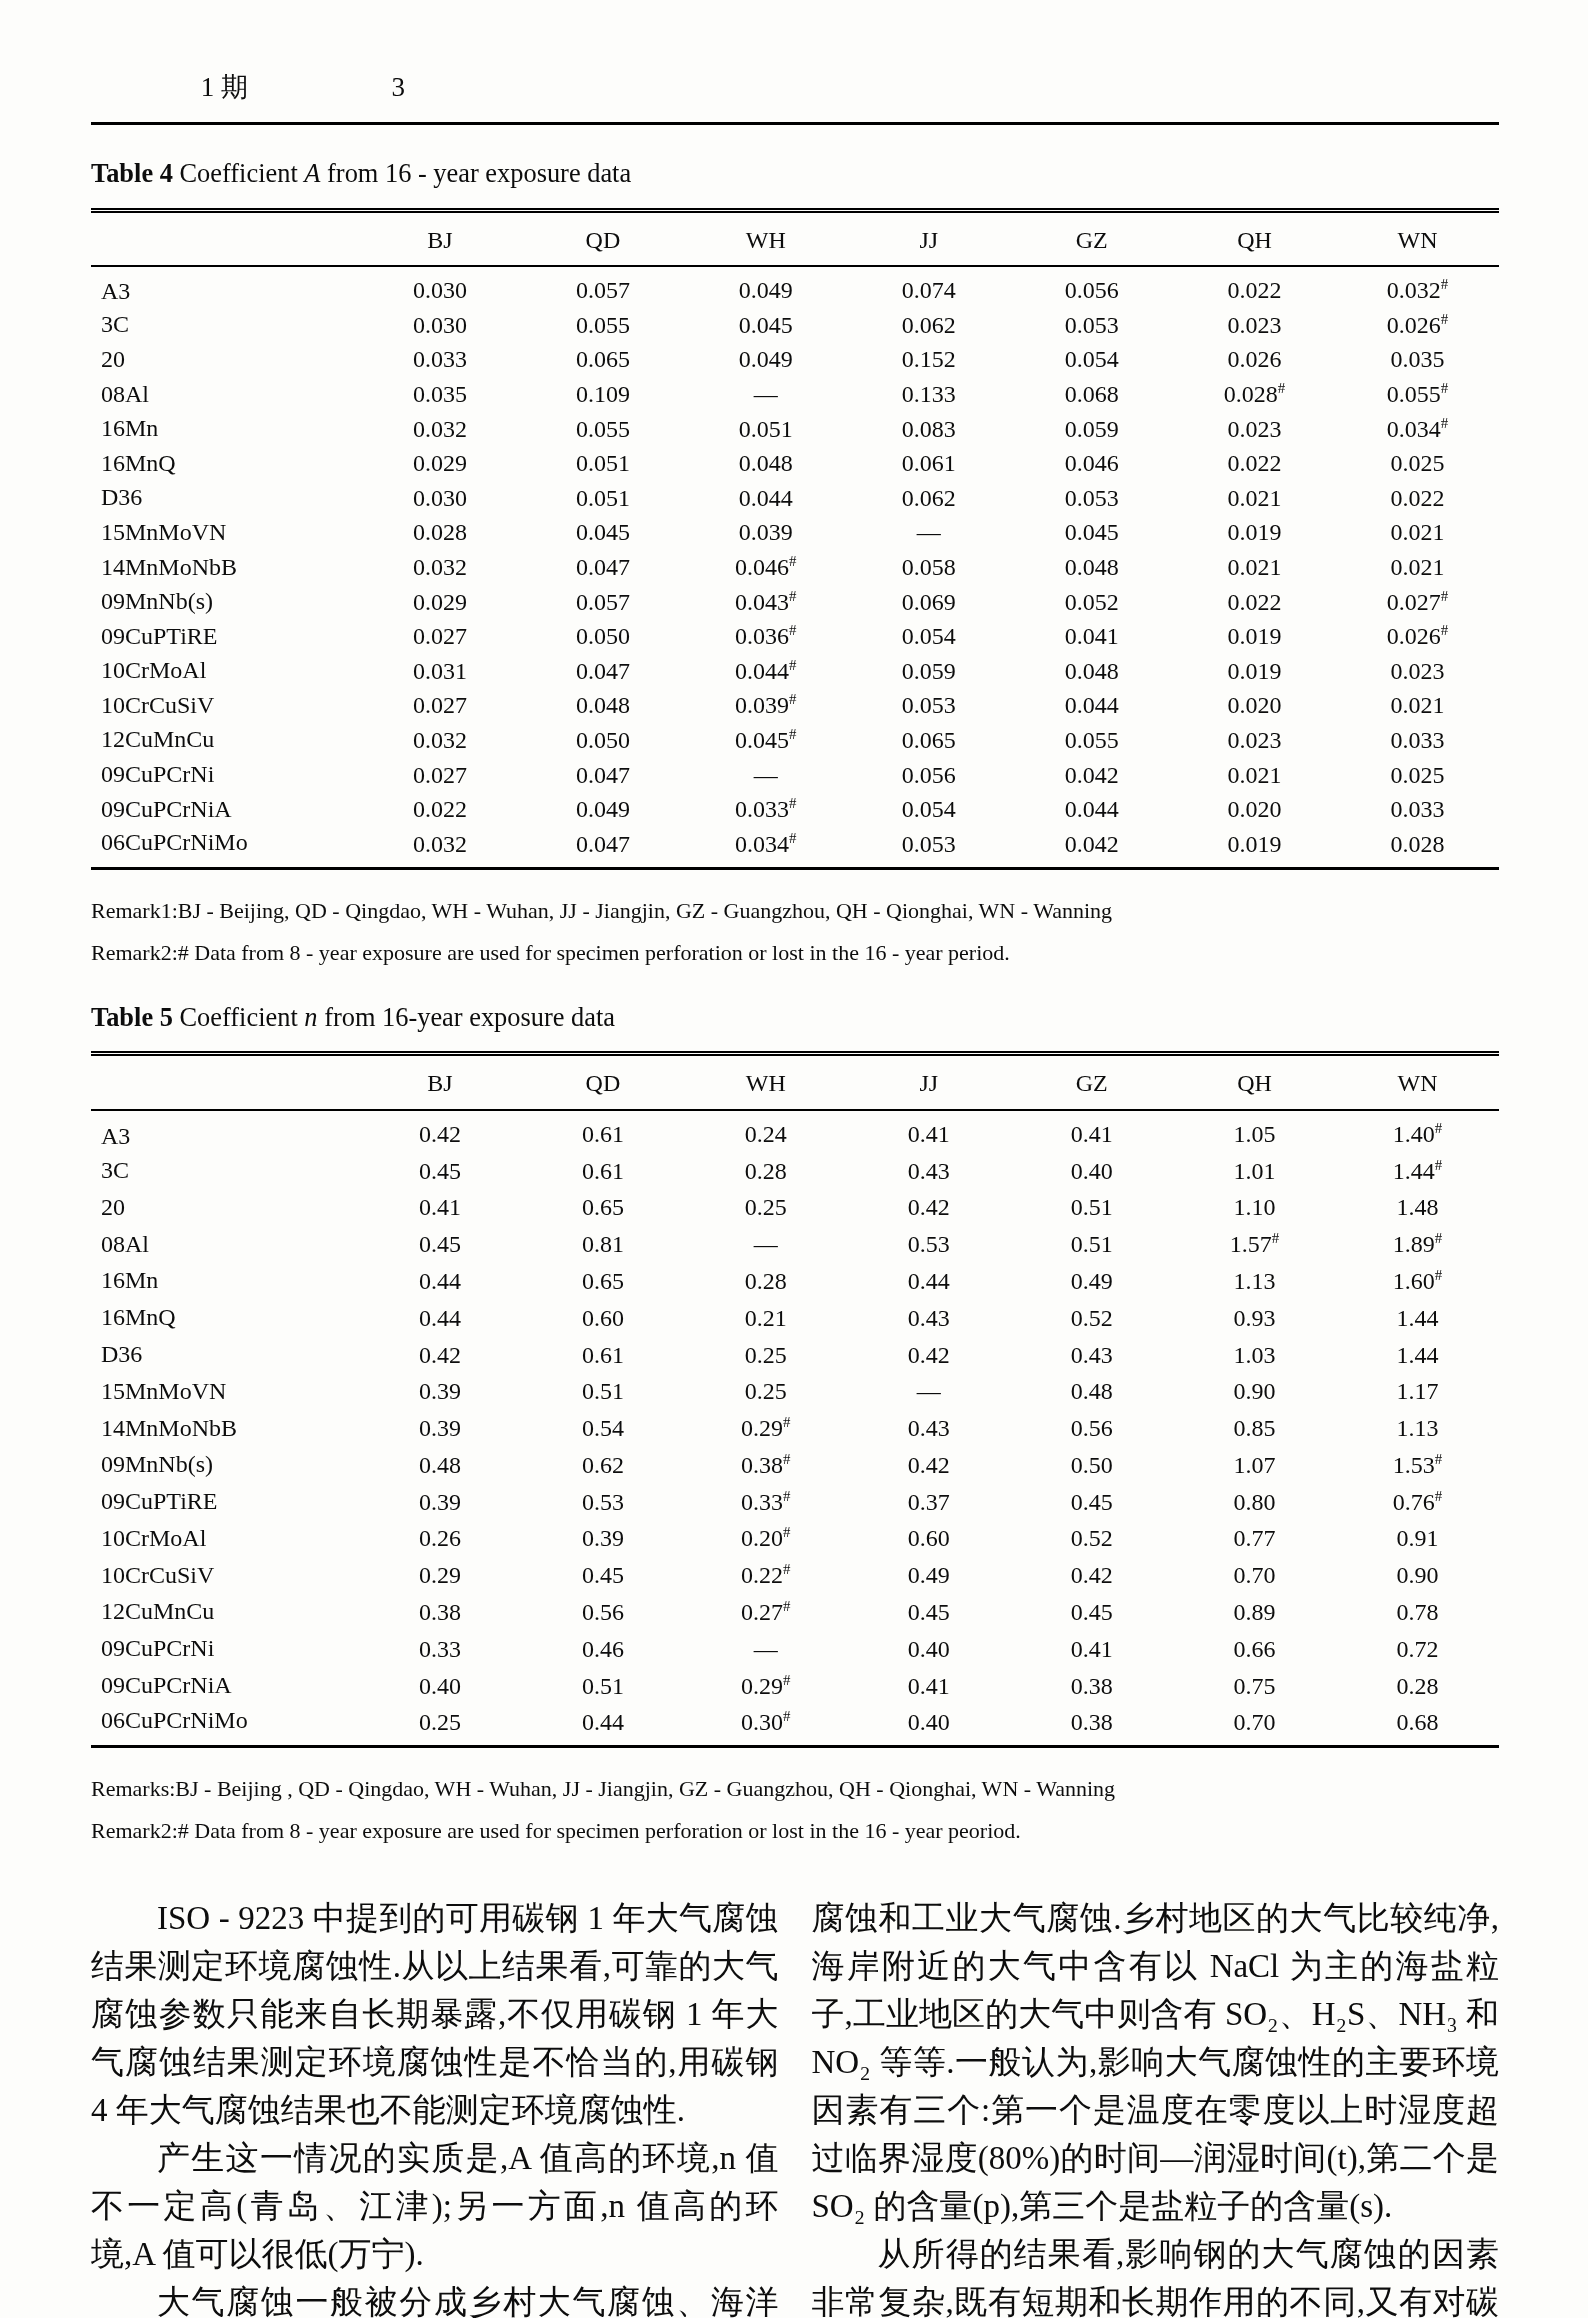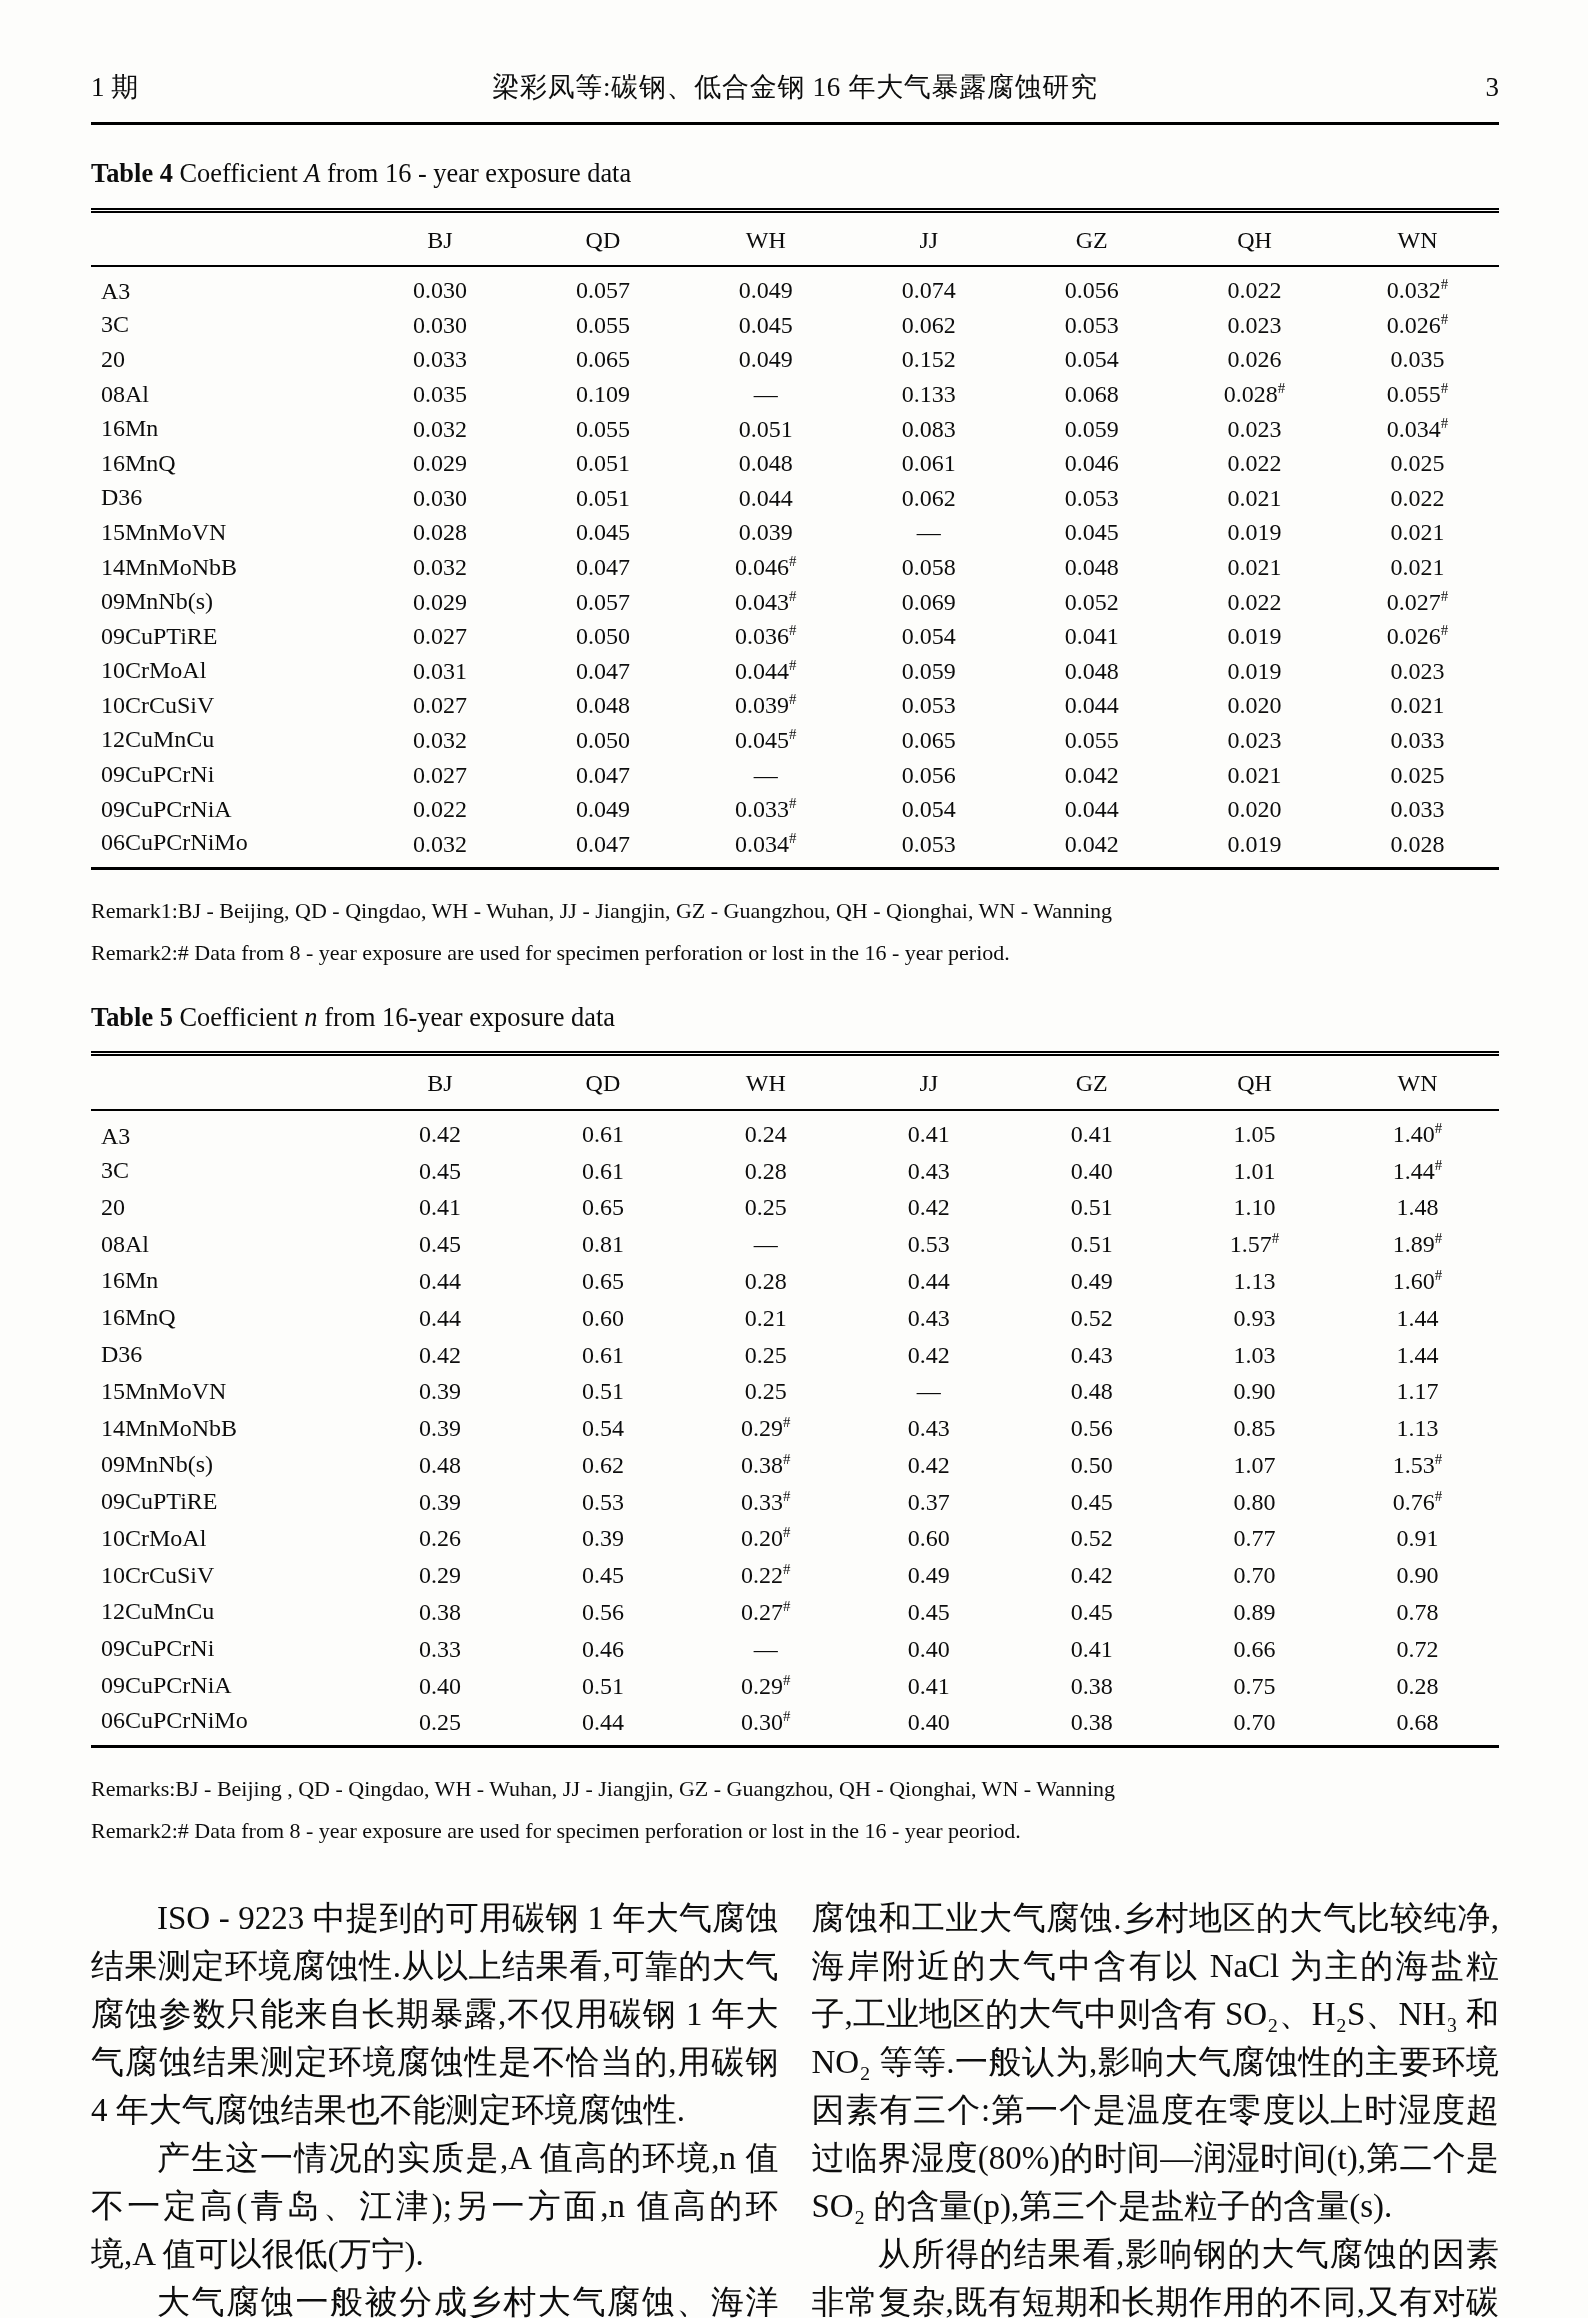--- a/index.html
+++ b/index.html
@@ -15,21 +15,21 @@
     padding: 71px 90px 0 91px;
     overflow: hidden;
   }
   
   .runhead {
     display: flex;
     align-items: baseline;
     font-size: 27px;
     line-height: 1.2;
   }
-  .runhead .issue { min-width: 157px; text-align: left; }
+  .runhead .issue { min-width: 157px; text-align: right; }
   .runhead .rtitle { flex: 1; text-align: center; letter-spacing: 0.7px; }
   .runhead .pageno { min-width: 157px; text-align: right; }
   .head-rule { border-top: 3.6px solid #000; margin-top: 18.6px; }
 
   
   .tcaption {
     text-align: left;
     font-size: 26.4px;
     margin-top: 33px;
     margin-bottom: 18.6px;
@@ -94,21 +94,20 @@
   .bodycols p.indent { text-indent: 2em; }
   .bodycols p.sec-heading { font-weight: bold; }
 </style>
 </head>
 <body>
 
 <div class="page">
 
   <div class="runhead">
     <span class="issue">1 期</span>
-    <span class="rtitle">梁彩凤等:碳钢、低合金钢 16 年大气暴露腐蚀研究</span>
     <span class="pageno">3</span>
   </div>
   <div class="head-rule"></div>
 
   <div class="tcaption"><span class="cap-bold">Table 4</span><span> Coefficient </span><span class="cap-var">A</span><span> from 16 - year exposure data</span></div>
 
   <table class="datatable t4">
     <thead>
         <tr>
           <th class="stub"></th>

